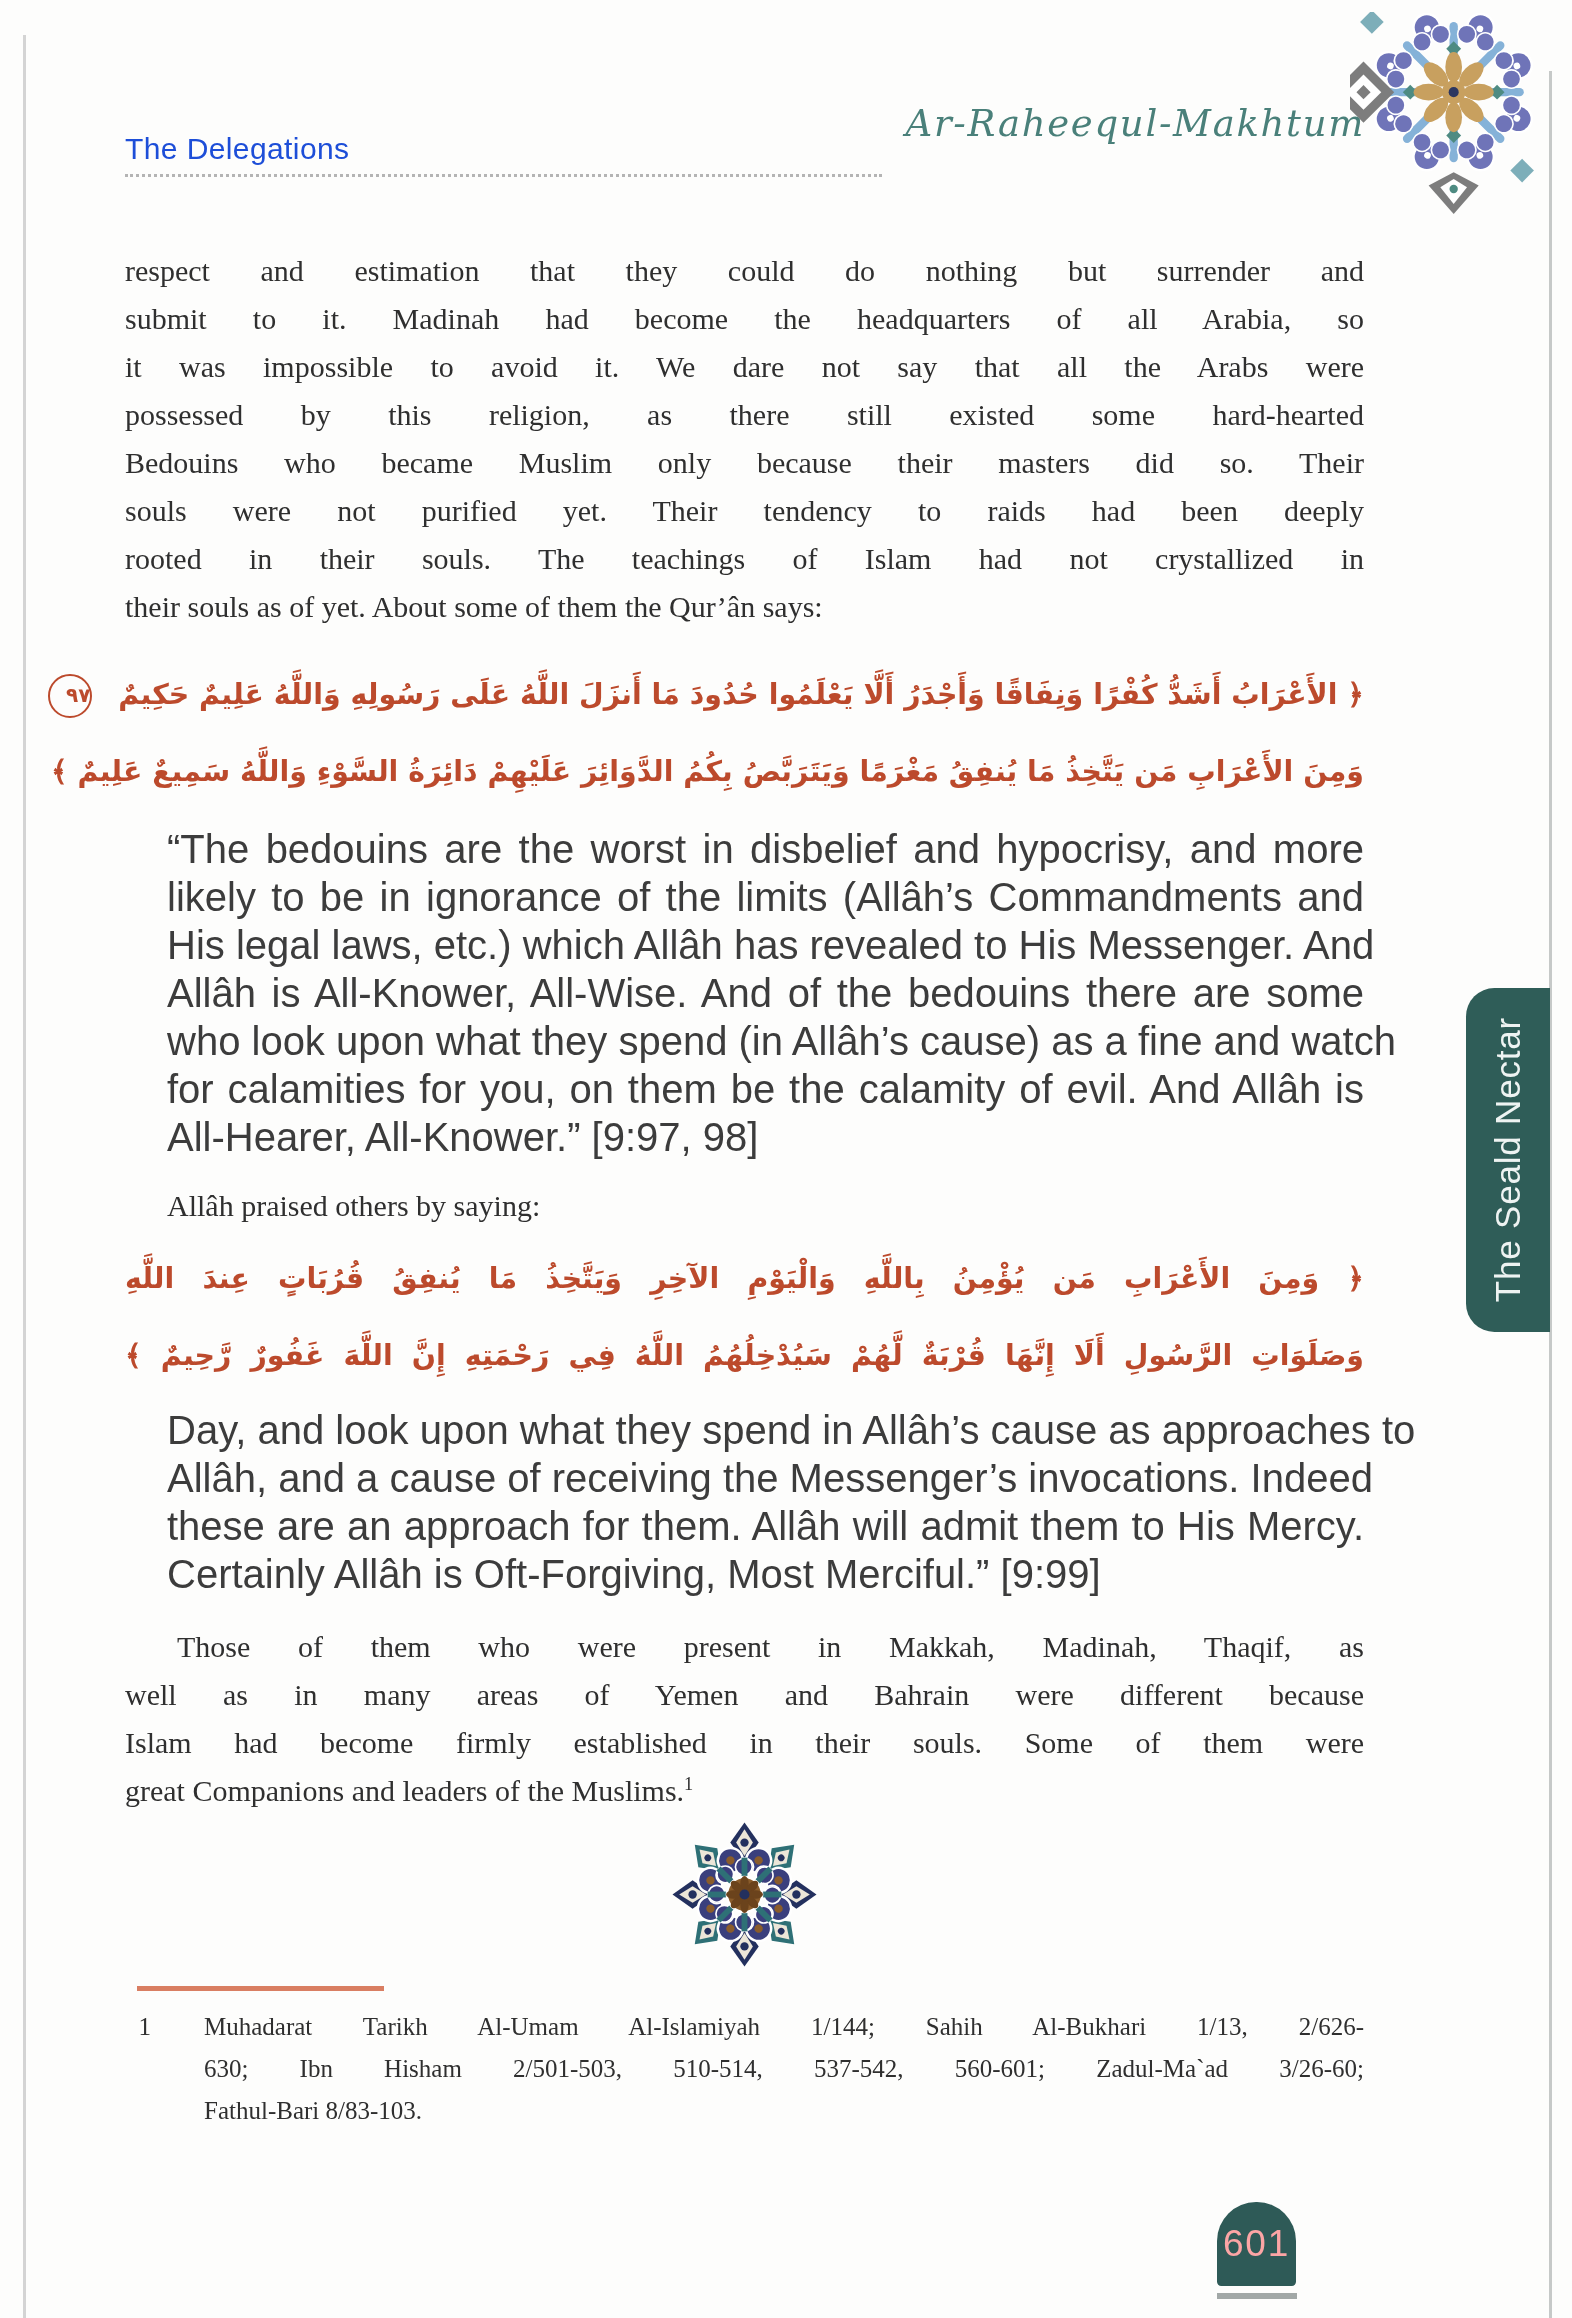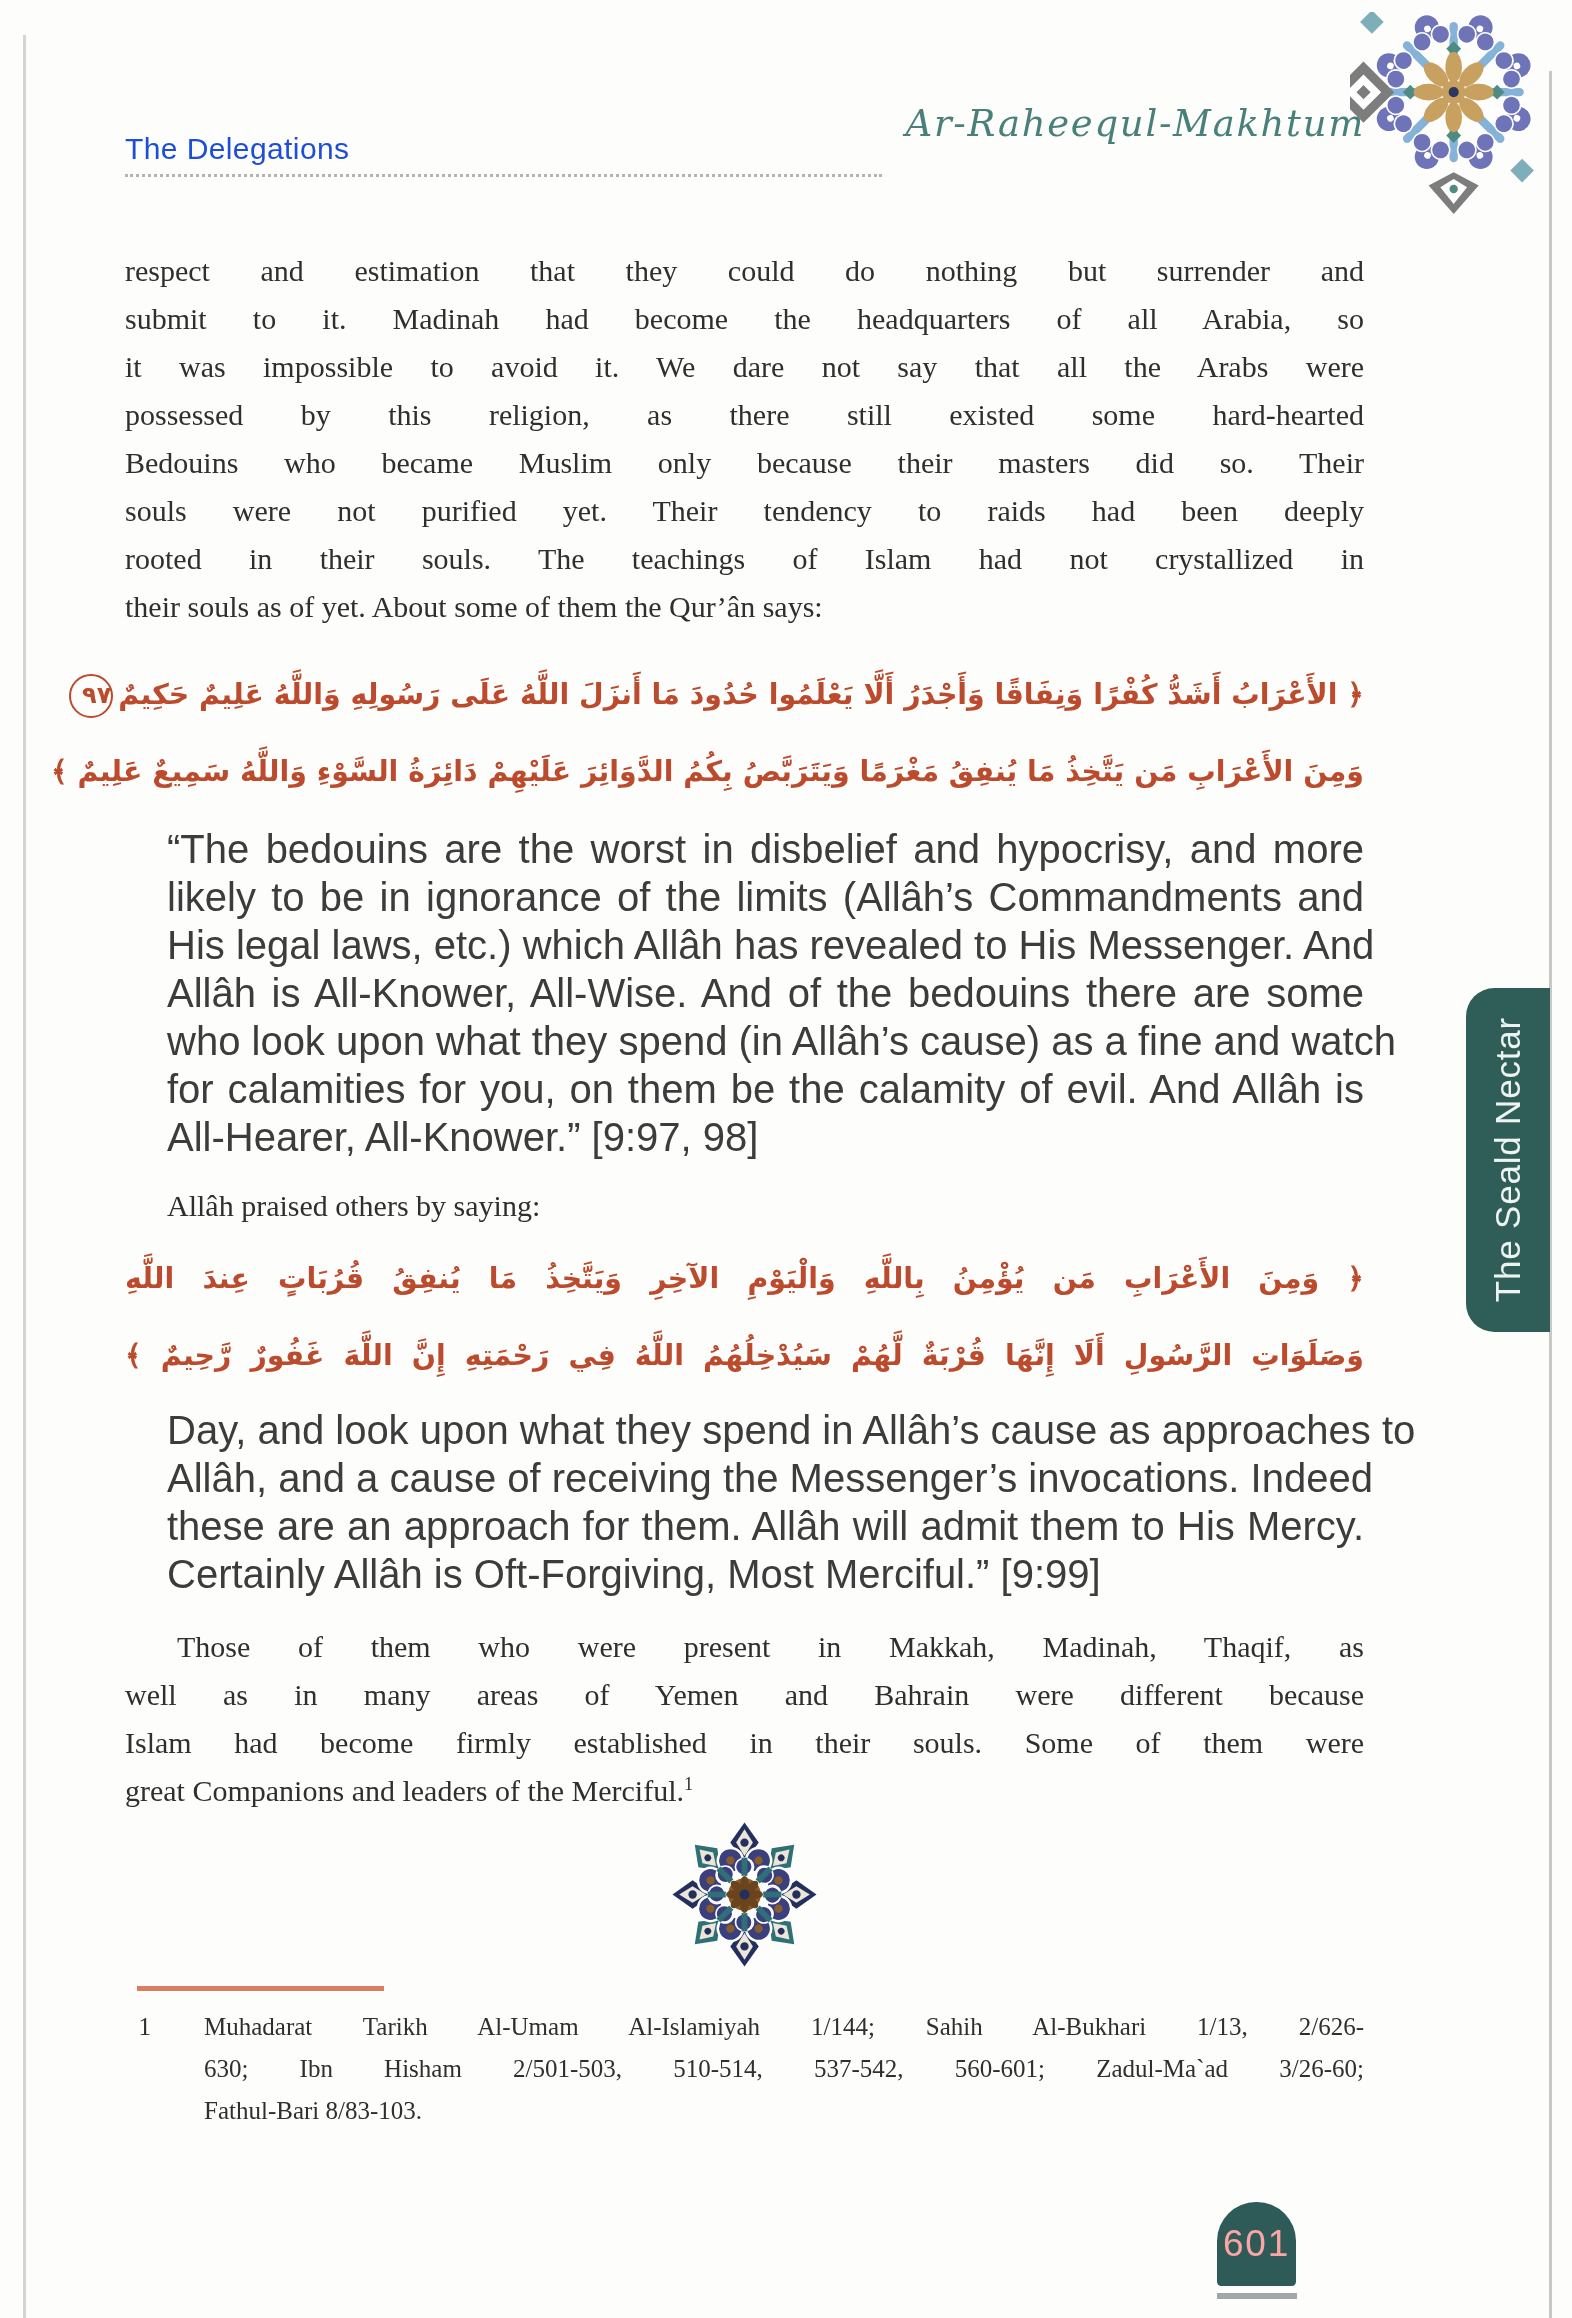--- a/index.html
+++ b/index.html
@@ -35,22 +35,22 @@
   .sans-line{font-family:"Liberation Sans",sans-serif;font-size:40px;line-height:48px;
     color:#3c3c3c;text-align:justify;text-align-last:justify;text-justify:inter-word;white-space:nowrap;}
   .sans-line.last{text-align-last:left;}
   .indent-block{margin-left:42px;}
 
   .arabic-block{margin-top:25px;}
   .ar-line{direction:rtl;font-family:"DejaVu Sans",sans-serif;font-weight:700;
     font-size:28.4px;line-height:77px;color:#bc4a2c;text-align:justify;
     text-align-last:justify;white-space:nowrap;}
   .ayah-badge{display:inline-block;width:40px;height:40px;border:2.5px solid #bc4a2c;
-    border-radius:50%;text-align:center;line-height:38px;font-size:24px;font-weight:700;
-    vertical-align:middle;margin:0 5px;}
+    border-radius:50%;text-align:center;line-height:38px;font-size:20px;font-weight:700;
+    vertical-align:middle;margin:0 26px;}
 
   .t1{margin-top:15px;}
   .lead-in{margin-top:23px;font-family:"Liberation Serif",serif;font-size:30px;
     line-height:43px;color:#2f2f2f;margin-left:42px;}
   .a2{margin-top:13.4px;}
   .t2{margin-top:11.7px;}
   .p2{margin-top:25px;}
   sup.fnmark{font-size:18.4px;vertical-align:super;line-height:0;}
 
   .footnote-rule{width:247px;height:4.2px;background:#d97e62;margin:13.4px 0 15px 11.7px;}
@@ -198,21 +198,21 @@
       <div class="sans-line">Day, and look upon what they spend in Allâh’s cause as approaches to</div>
       <div class="sans-line">Allâh, and a cause of receiving the Messenger’s invocations. Indeed</div>
       <div class="sans-line">these are an approach for them. Allâh will admit them to His Mercy.</div>
       <div class="sans-line last">Certainly Allâh is Oft-Forgiving, Most Merciful.” [9:99]</div>
     </div>
 
     <div class="p2">
       <div class="serif-line indent">Those of them who were present in Makkah, Madinah, Thaqif, as</div>
       <div class="serif-line">well as in many areas of Yemen and Bahrain were different because</div>
       <div class="serif-line">Islam had become firmly established in their souls. Some of them were</div>
-      <div class="serif-line last"><span>great Companions and leaders of the Merciful.</span><sup class="fnmark">1</sup></div>
+      <div class="serif-line last"><span>great Companions and leaders of the Muslims.</span><sup class="fnmark">1</sup></div>
     </div>
 
     <div class="medallion-wrap">
       <svg width="149" height="149" viewBox="0 0 178 178">
         <defs>
           <g id="m-point-n">
             <polygon points="0,-86 17,-62 0,-38 -17,-62" fill="#23305e"></polygon>
             <polygon points="0,-78 10,-62 0,-46 -10,-62" fill="#ece6d8"></polygon>
             <circle cy="-62" r="5" fill="#23305e"></circle>
           </g>

